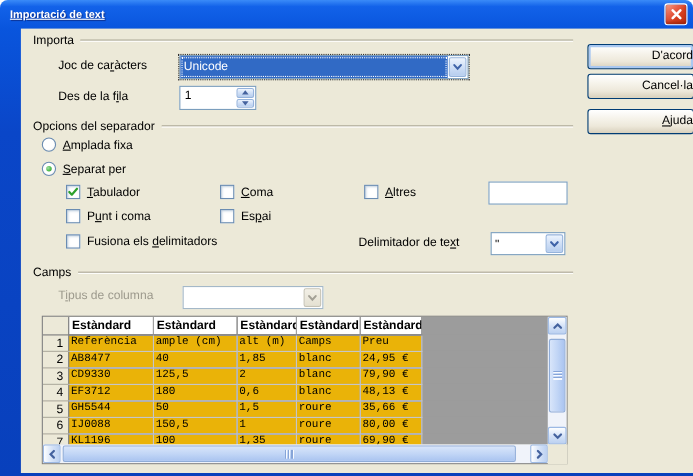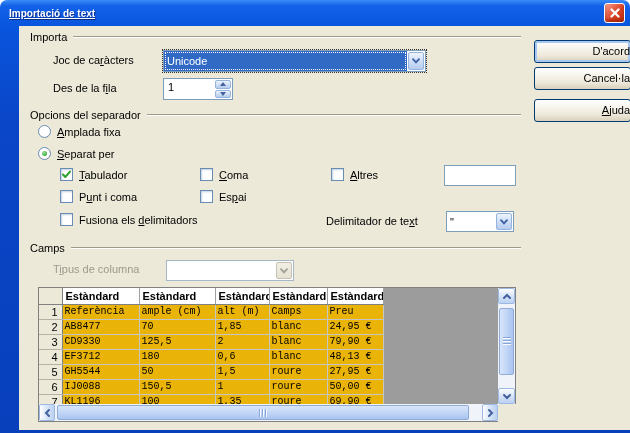--- a/index.html
+++ b/index.html
@@ -244,21 +244,21 @@
                 <td class="d-cell">Referència</td>
                 <td class="d-cell">ample (cm)</td>
                 <td class="d-cell">alt (m)</td>
                 <td class="d-cell">Camps</td>
                 <td class="d-cell">Preu</td>
                 <td class="filler"></td>
               </tr>
               <tr>
                 <td class="d-gutter">2</td>
                 <td class="d-cell">AB8477</td>
-                <td class="d-cell">70</td>
+                <td class="d-cell">40</td>
                 <td class="d-cell">1,85</td>
                 <td class="d-cell">blanc</td>
                 <td class="d-cell">24,95 €</td>
                 <td class="filler"></td>
               </tr>
               <tr>
                 <td class="d-gutter">3</td>
                 <td class="d-cell">CD9330</td>
                 <td class="d-cell">125,5</td>
                 <td class="d-cell">2</td>
@@ -274,30 +274,30 @@
                 <td class="d-cell">blanc</td>
                 <td class="d-cell">48,13 €</td>
                 <td class="filler"></td>
               </tr>
               <tr>
                 <td class="d-gutter">5</td>
                 <td class="d-cell">GH5544</td>
                 <td class="d-cell">50</td>
                 <td class="d-cell">1,5</td>
                 <td class="d-cell">roure</td>
-                <td class="d-cell">27,95 €</td>
+                <td class="d-cell">35,66 €</td>
                 <td class="filler"></td>
               </tr>
               <tr>
                 <td class="d-gutter">6</td>
                 <td class="d-cell">IJ0088</td>
                 <td class="d-cell">150,5</td>
                 <td class="d-cell">1</td>
                 <td class="d-cell">roure</td>
-                <td class="d-cell">50,00 €</td>
+                <td class="d-cell">80,00 €</td>
                 <td class="filler"></td>
               </tr>
               <tr>
                 <td class="d-gutter">7</td>
                 <td class="d-cell">KL1196</td>
                 <td class="d-cell">100</td>
                 <td class="d-cell">1,35</td>
                 <td class="d-cell">roure</td>
                 <td class="d-cell">69,90 €</td>
                 <td class="filler"></td>

